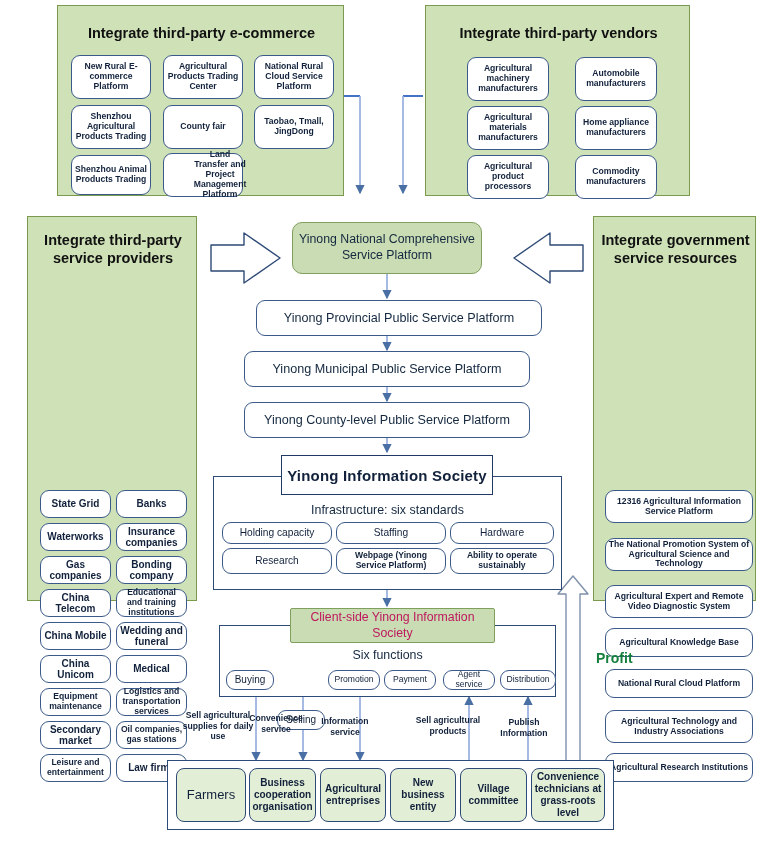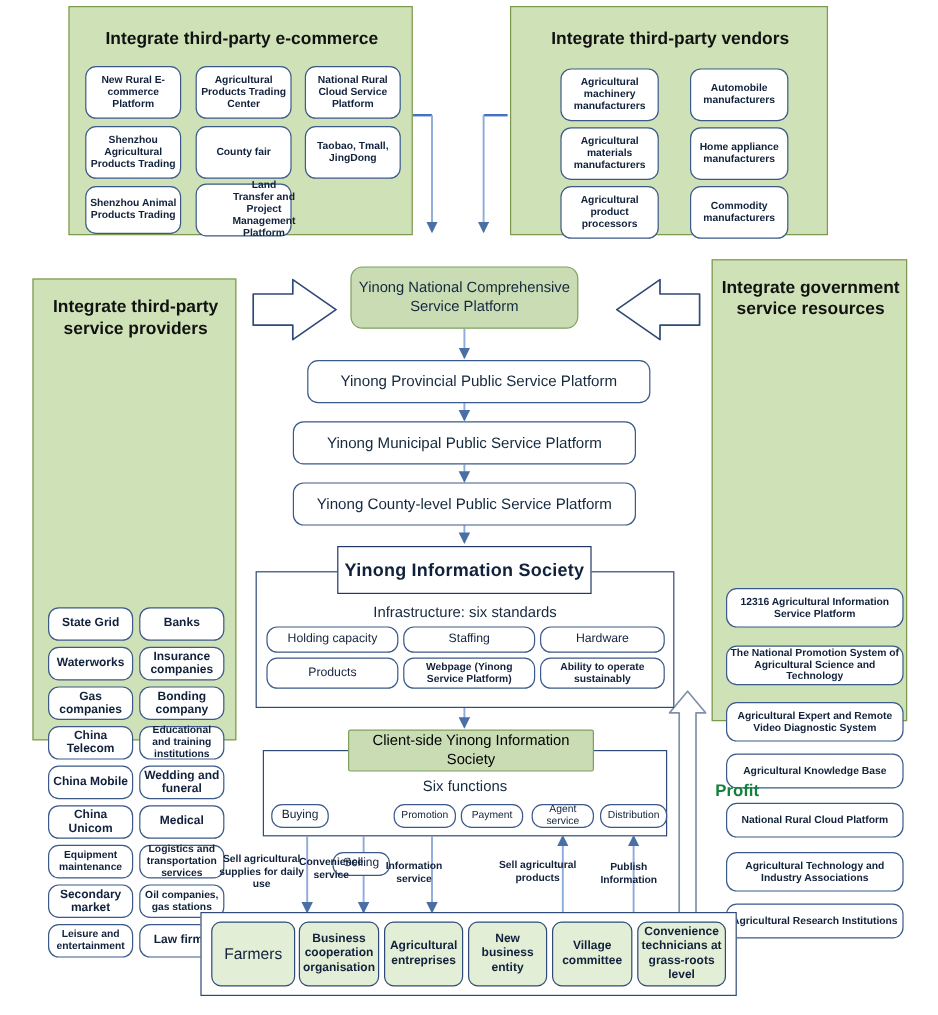--- a/index.html
+++ b/index.html
@@ -21,21 +21,21 @@
 
   
   .rect{background:#ffffff;border:1px solid #2e4a76;}
 
   
   .greenbox{background:#c9dcb3;border:1px solid #7f9f5d;border-radius:10px;
             display:flex;align-items:center;justify-content:center;text-align:center;
             font-size:12.3px;line-height:1.3;color:#14283f;}
   .greenbox-sq{background:#c9dcb3;border:1px solid #7f9f5d;border-radius:2px;
             display:flex;align-items:center;justify-content:center;text-align:center;
-            font-size:12.3px;line-height:1.3;color:#000000;}
+            font-size:12.3px;line-height:1.3;color:#be185d;}
 
   .whitebar{background:#ffffff;border:1px solid #3b5a8a;border-radius:9px;
             display:flex;align-items:center;justify-content:center;text-align:center;
             font-size:12.6px;color:#14283f;}
 
   .titlebar{background:#ffffff;border:1.6px solid #1f3864;
             display:flex;align-items:center;justify-content:center;text-align:center;
             font-weight:bold;font-size:15px;color:#11213b;letter-spacing:.2px;}
 
   .capline{text-align:center;font-size:12.4px;color:#14283f;}
@@ -119,21 +119,21 @@
   <div class="abs node sm" style="left:41px;top:51px;width:82px;height:44px;">Agricultural machinery manufacturers</div>
   <div class="abs node sm" style="left:149px;top:51px;width:82px;height:44px;">Automobile manufacturers</div>
 
   <div class="abs node sm" style="left:41px;top:100px;width:82px;height:44px;">Agricultural materials manufacturers</div>
   <div class="abs node sm" style="left:149px;top:100px;width:82px;height:44px;">Home appliance manufacturers</div>
 
   <div class="abs node sm" style="left:41px;top:149px;width:82px;height:44px;">Agricultural product processors</div>
   <div class="abs node sm" style="left:149px;top:149px;width:82px;height:44px;">Commodity manufacturers</div>
 </div>
 
-<div class="abs panel" style="left:27px;top:216px;width:170px;height:385px;margin-top:16px;">
+<div class="abs panel" style="left:27px;top:216px;width:170px;height:385px;">
   <div class="abs panel-title" style="left:6px;top:14px;width:158px;">Integrate third-party service providers</div>
 
   <div class="abs node" style="left:12px;top:273px;width:71px;height:28px;">State Grid</div>
   <div class="abs node" style="left:88px;top:273px;width:71px;height:28px;">Banks</div>
   <div class="abs node" style="left:12px;top:306px;width:71px;height:28px;">Waterworks</div>
   <div class="abs node" style="left:88px;top:306px;width:71px;height:28px;">Insurance companies</div>
   <div class="abs node" style="left:12px;top:339px;width:71px;height:28px;">Gas companies</div>
   <div class="abs node" style="left:88px;top:339px;width:71px;height:28px;">Bonding company</div>
   <div class="abs node" style="left:12px;top:372px;width:71px;height:28px;">China Telecom</div>
   <div class="abs node sm" style="left:88px;top:372px;width:71px;height:28px;">Educational and training institutions</div>
@@ -171,21 +171,21 @@
 
 <div class="abs rect" style="left:213px;top:476px;width:349px;height:114px;"></div>
 
 <div class="abs titlebar" style="left:281px;top:455px;width:212px;height:40px;">Yinong Information Society</div>
 
 <div class="abs capline" style="left:213px;top:503px;width:349px;">Infrastructure: six standards</div>
 
 <div class="abs node reg md" style="left:222px;top:522px;width:110px;height:22px;">Holding capacity</div>
 <div class="abs node reg md" style="left:336px;top:522px;width:110px;height:22px;">Staffing</div>
 <div class="abs node reg md" style="left:450px;top:522px;width:104px;height:22px;">Hardware</div>
-<div class="abs node reg md" style="left:222px;top:548px;width:110px;height:26px;">Products</div>
+<div class="abs node reg md" style="left:222px;top:548px;width:110px;height:26px;">Research</div>
 <div class="abs node sm" style="left:336px;top:548px;width:110px;height:26px;">Webpage (Yinong Service Platform)</div>
 <div class="abs node sm" style="left:450px;top:548px;width:104px;height:26px;">Ability to operate sustainably</div>
 
 <div class="abs rect" style="left:219px;top:625px;width:337px;height:72px;"></div>
 
 <div class="abs greenbox-sq" style="left:290px;top:608px;width:205px;height:35px;">Client-side Yinong Information Society</div>
 
 <div class="abs capline" style="left:219px;top:648px;width:337px;">Six functions</div>
 
 <div class="abs node reg" style="left:226px;top:670px;width:48px;height:20px;">Buying</div>

